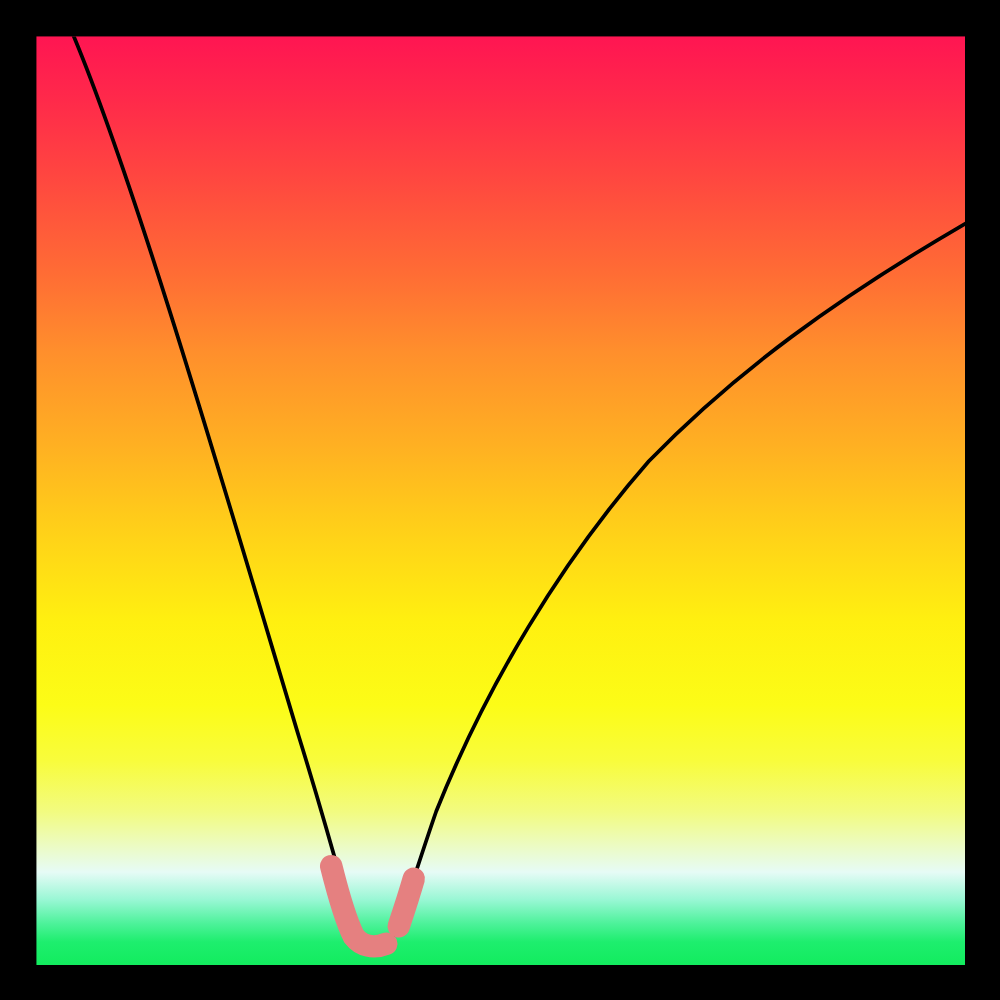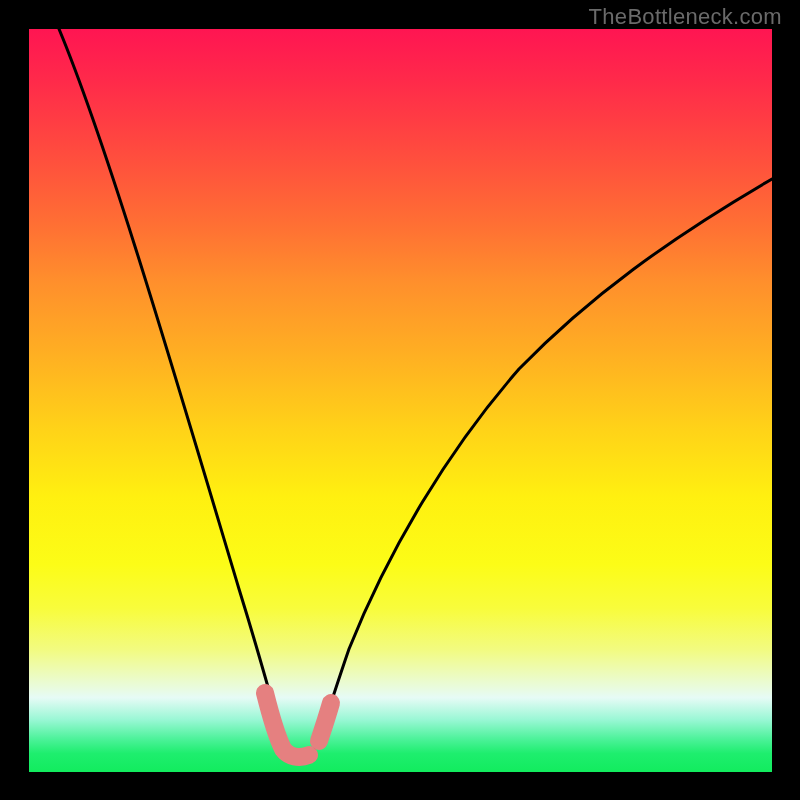--- a/index.html
+++ b/index.html
@@ -66,21 +66,20 @@
     inset: 0;
     width: 100%;
     height: 100%;
   }
 </style>
 </head>
 <body>
 
 <div class="frame">
 
-  <div class="watermark">TheBottleneck.com</div>
 
   <div class="plot-area">
     <div class="gradient-bg"></div>
 
     <svg class="curves" viewBox="0 0 743 743" preserveAspectRatio="none">
 
       <path fill="none" stroke="#000" stroke-width="3" stroke-linecap="round" d="M 30 0
                C 80 120, 150 360, 210 560
                C 228 618, 238 654, 248 690
                C 254 710, 258 720, 262 725

